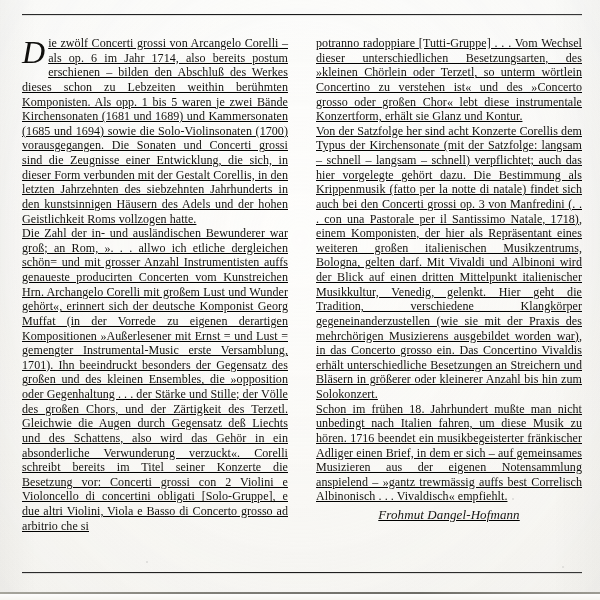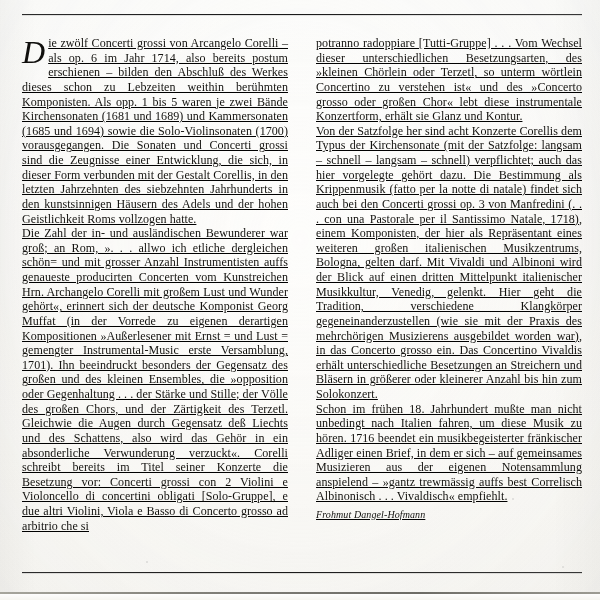--- a/index.html
+++ b/index.html
@@ -127,23 +127,23 @@
     font-size: 32px;
     line-height: 28px;
     padding: 1px 3px 0 0;
     margin-top: 1px;
     font-family: "Liberation Serif", "DejaVu Serif", serif;
     color: #141311;
   }
 
   .signature {
     margin: 3px 0 0 0;
-    text-align: left;
+    text-align: center;
     font-style: italic;
-    font-size: 10px;
+    font-size: 13px;
     line-height: 15px;
     color: #171613;
     letter-spacing: .1px;
   }
 
   
   .speck {
     position: absolute;
     background: rgba(0,0,0,.10);
     border-radius: 50%;

